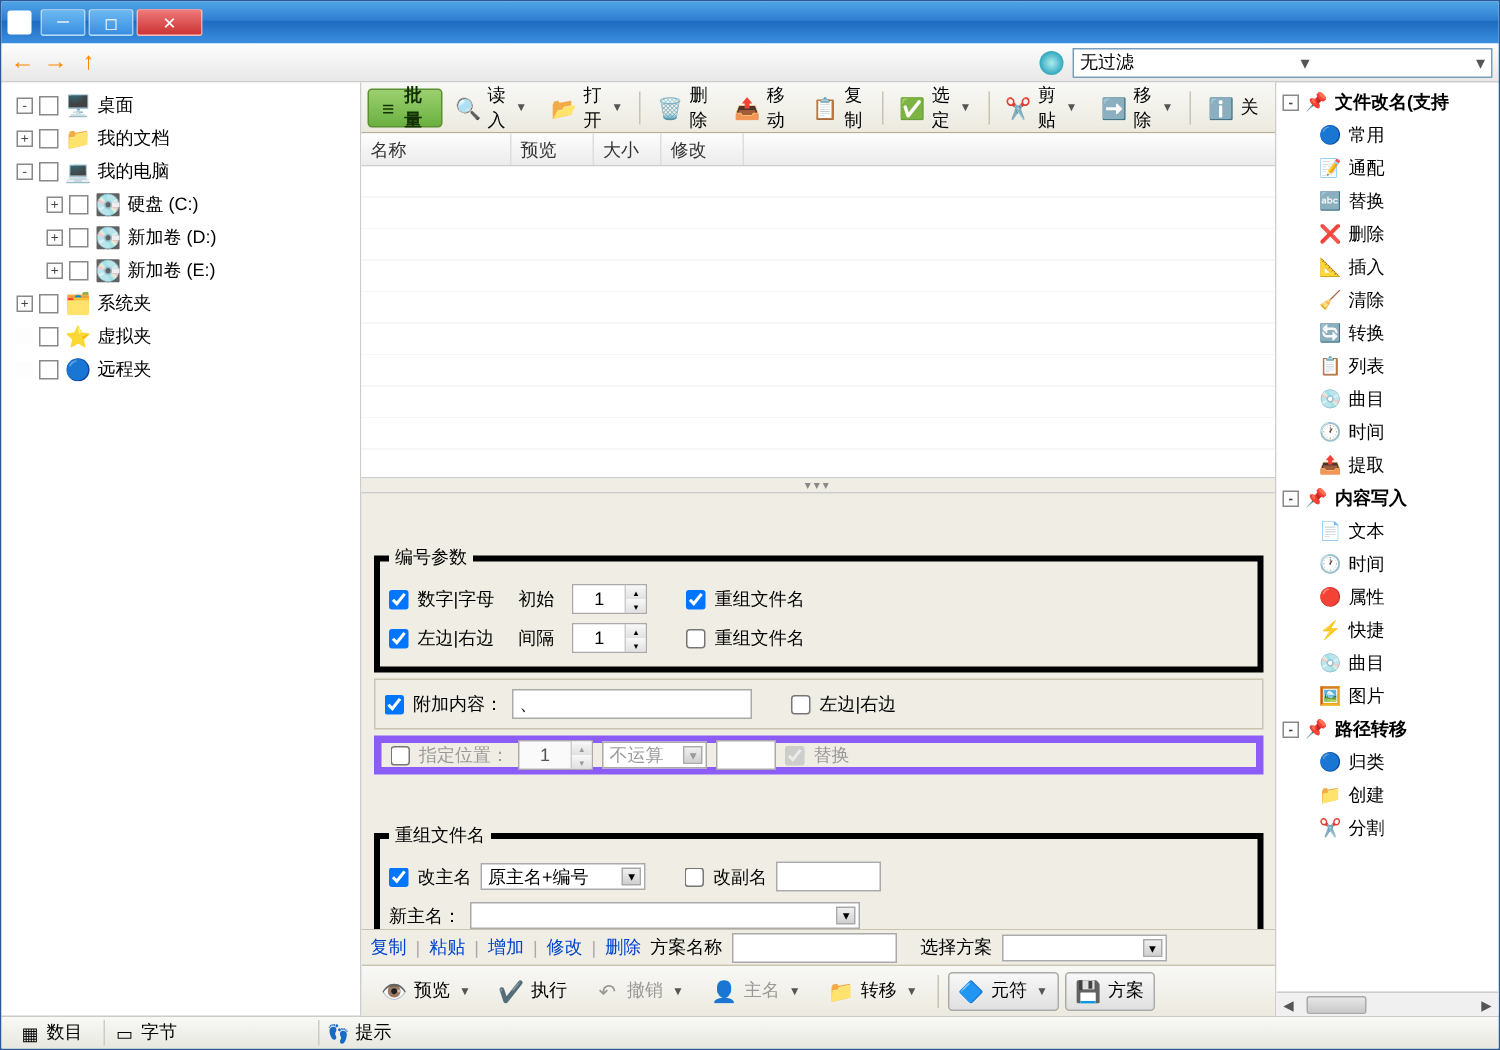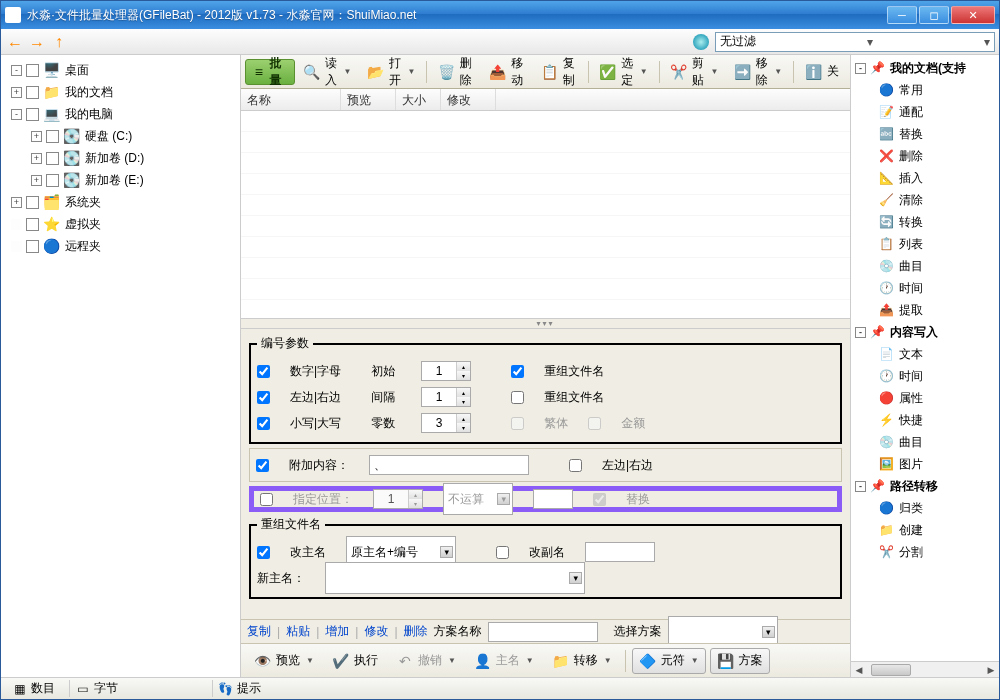--- a/index.html
+++ b/index.html
@@ -47,30 +47,30 @@
 .tsep { width: 1px; height: 22px; background: #c8c4b0; margin: 0 2px; }
 
 .list { flex: 0 0 230px; border-bottom: 1px solid #ccc; display: flex; flex-direction: column; background: #fff; }
 .list-head { height: 22px; background: linear-gradient(#fdfdfd, #ececec); border-bottom: 1px solid #ccc; display: flex; }
 .list-head .col { border-right: 1px solid #ddd; padding: 3px 6px; color: #333; }
 .list-body { flex: 1; background: repeating-linear-gradient(#fff, #fff 20px, #f6f6f6 20px, #f6f6f6 21px); }
 .grip { height: 10px; background: #f0eee4; display: flex; align-items: center; justify-content: center; border-bottom: 1px solid #ccc; }
 .grip span { font-size: 8px; color: #888; letter-spacing: 2px; }
 
 .params { flex: 1; background: #f0eee4; padding: 6px 8px; overflow: auto; display: flex; flex-direction: column; gap: 4px; }
-.fieldset { border: 2px solid #000000; padding: 6px; background: #f0eee4; }
+.fieldset { border: 4px solid #000000; padding: 6px; background: #f0eee4; margin-top: 28px; }
 .fieldset legend { padding: 0 4px; }
-.row { display: flex; align-items: center; gap: 20px; height: 26px; }
+.row { display: flex; align-items: center; gap: 6px; height: 26px; }
 .chkbox { width: 13px; height: 13px; }
 .spin { width: 50px; height: 20px; border: 1px solid #aaa; background: #fff; text-align: center; display: flex; }
 .spin input { border: none; width: 34px; text-align: center; outline: none; }
 .spin .sb { width: 14px; display: flex; flex-direction: column; border-left: 1px solid #ccc; }
 .spin .sb span { flex: 1; font-size: 6px; display: flex; align-items: center; justify-content: center; background: linear-gradient(#f8f8f8, #e0e0e0); }
 .txt { height: 20px; border: 1px solid #aaa; background: #fff; padding: 0 4px; }
-.combo { height: 32px; border: 1px solid #aaa; background: #fff; display: flex; align-items: center; padding: 0 2px 0 4px; }
+.combo { height: 18px; border: 1px solid #aaa; background: #fff; display: flex; align-items: center; padding: 0 2px 0 4px; }
 .combo .dd { margin-left: auto; font-size: 9px; background: linear-gradient(#f0f0f0,#d0d0d0); border: 1px solid #aaa; padding: 0 3px; }
 .lbl { min-width: 30px; }
 .disabled { color: #999; }
 
 .schemebar { height: 24px; background: #f0eee4; border-top: 1px solid #c8c4b0; display: flex; align-items: center; padding: 0 6px; gap: 6px; }
 .schemebar a { color: #0044cc; text-decoration: none; cursor: default; }
 .schemebar .sep { color: #aaa; }
 
 .actionbar { height: 34px; background: linear-gradient(#f8f8f6, #eceadf); border-top: 1px solid #c8c4b0; display: flex; align-items: center; padding: 0 6px; gap: 4px; }
 
@@ -89,21 +89,20 @@
 .statusbar .cell { display: flex; align-items: center; gap: 4px; padding: 0 6px; }
 .statusbar .cell + .cell { border-left: 1px solid #ccc; }
 .sicon { width: 14px; height: 14px; display: inline-flex; align-items: center; justify-content: center; }
 </style>
 </head>
 <body>
 
 <div class="window">
   <div class="titlebar">
     <div class="icon"></div>
-    <div class="title">水淼·文件批量处理器(GFileBat) - 2012版 v1.73 - 水淼官网：ShuiMiao.net</div>
     <div class="win-btns">
       <div class="win-btn min">─</div>
       <div class="win-btn max">◻</div>
       <div class="win-btn close">✕</div>
     </div>
   </div>
 
 
   <div class="navbar">
     <div class="nav-arrow">←</div>
@@ -265,36 +264,20 @@
             <span class="lbl" style="margin-left:10px">间隔</span>
             <div class="spin">
                 <input value="1" style="">
                 <div class="sb">
                   <span>▴</span>
                   <span>▾</span>
                 </div>
               </div>
             <input type="checkbox" class="chkbox" style="margin-left: 20px;">
             <span>重组文件名</span>
-          </div>
-          <div class="row">
-            <input type="checkbox" class="chkbox" checked="" style="">
-            <span>小写|大写</span>
-            <span class="lbl" style="margin-left:10px">零数</span>
-            <div class="spin">
-                <input value="3" style="">
-                <div class="sb">
-                  <span>▴</span>
-                  <span>▾</span>
-                </div>
-              </div>
-            <input type="checkbox" class="chkbox" disabled="" style="margin-left: 20px;">
-            <span class="disabled">繁体</span>
-            <input type="checkbox" class="chkbox" disabled="" style="">
-            <span class="disabled">金额</span>
           </div>
         </fieldset>
 
         <div class="row" style="border:1px solid #c8c4b0;padding:16px 6px">
           <input type="checkbox" class="chkbox" checked="" style="">
           <span>附加内容：</span>
           <input class="txt" style="width: 160px;" value="、">
           <input type="checkbox" class="chkbox" style="margin-left: 20px;">
           <span>左边|右边</span>
         </div>
@@ -396,21 +379,21 @@
             <span>方案</span>
           </div>
         </div>
     </div>
 
     <div class="right-pane">
       <div class="right-tree" id="right-tree">
           <div class="rnode g">
             <span class="exp">-</span>
             <span class="ricon">📌</span>
-            <span>我的文档(支持</span>
+            <span>文件改名(支持</span>
           </div>
           <div class="rnode i">
             <span class="ricon">🔵</span>
             <span>常用</span>
           </div>
           <div class="rnode i">
             <span class="ricon">📝</span>
             <span>通配</span>
           </div>
           <div class="rnode i">

